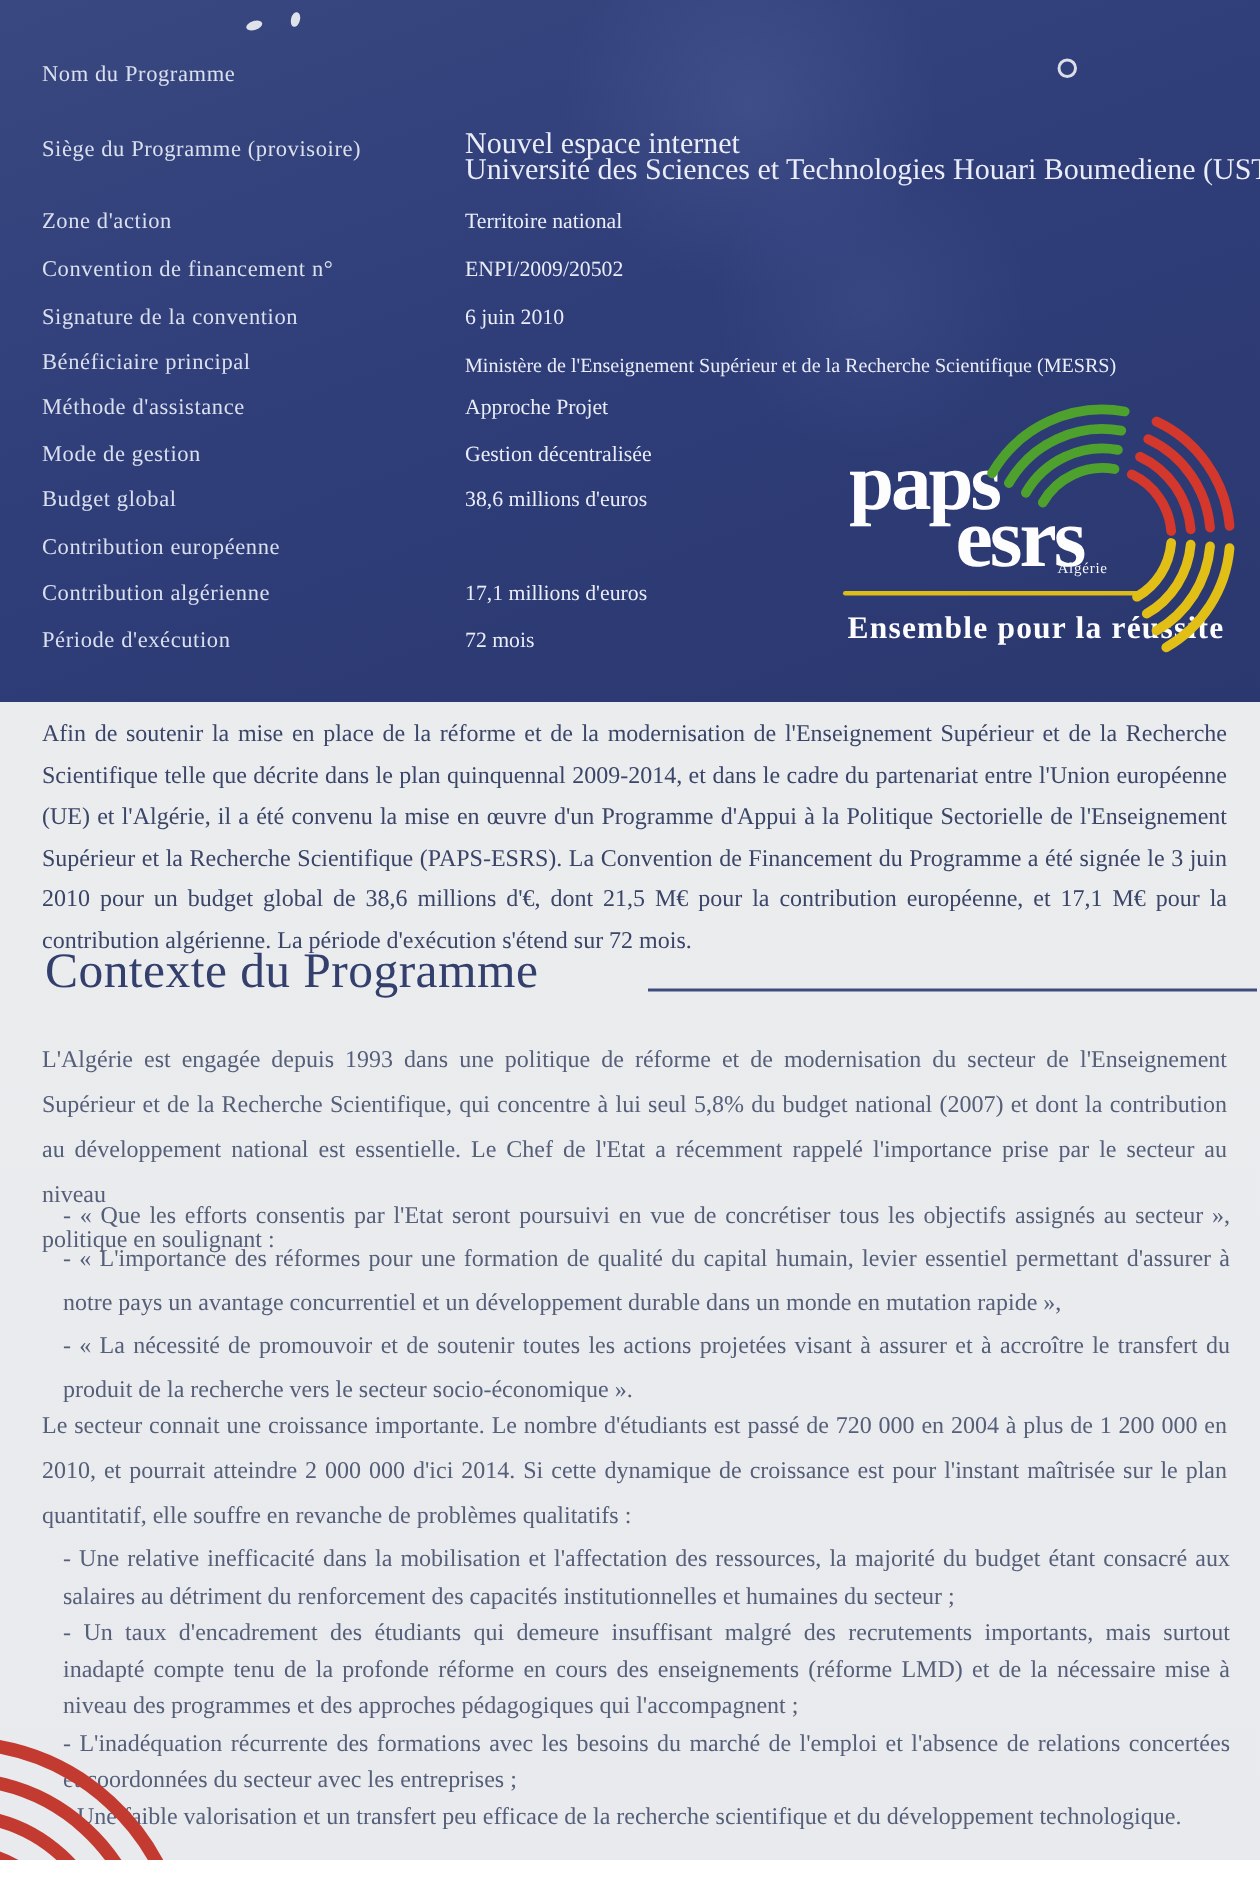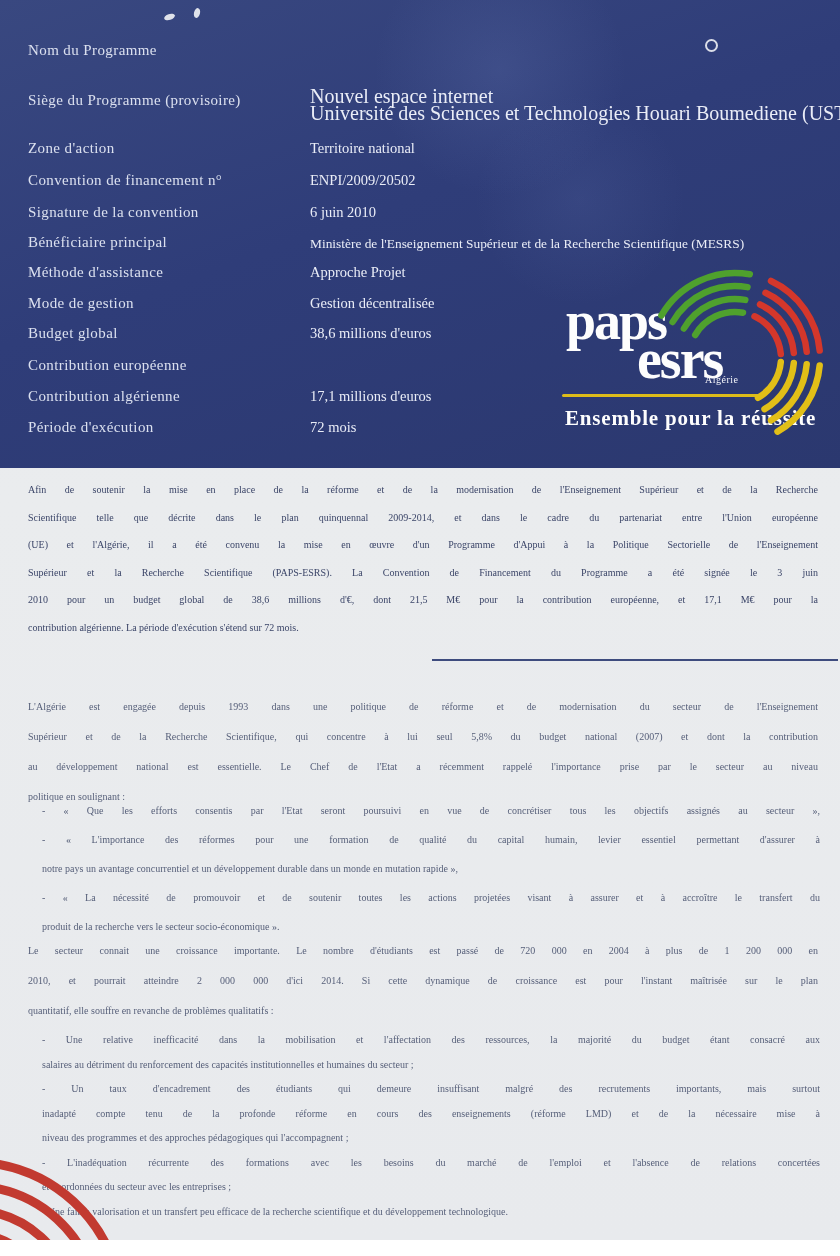--- a/index.html
+++ b/index.html
@@ -27,21 +27,21 @@
   
   .logotxt{position:absolute;color:#fdfdfd;font-weight:bold;letter-spacing:-2px;line-height:1;}
   #logo-algerie{position:absolute;color:#f5f6fa;font-size:10px;letter-spacing:.5px;font-weight:normal;}
   #logo-line{position:absolute;left:562px;top:394px;width:202px;height:2.5px;border-radius:2px;}
   #logo-tagline{position:absolute;left:565px;top:406px;color:#fdfdfd;font-size:21px;font-weight:bold;letter-spacing:.8px;}
   svg{position:absolute;}
   .arc{fill:none;stroke-linecap:round;}
   .arc6{stroke-width:6.5;}
   .arc9{stroke-width:9;}
   
-  .para{position:absolute;color:#565f79;font-size:10px;}
+  .para{position:absolute;color:#565f79;font-size:16px;}
   .tline{width:100%;}
   .tline.j{text-align:justify;text-align-last:justify;}
   #intro{left:28px;top:476px;width:790px;line-height:27.5px;color:#3b4568;}
   #heading{position:absolute;left:30px;top:630px;font-size:33px;color:#333f6c;letter-spacing:.3px;}
   #heading-rule{position:absolute;left:432px;top:659px;width:406px;height:2px;background:#3e4c7e;}
   #para1{left:28px;top:692px;width:790px;line-height:30px;}
   #bullets1{left:42px;top:796px;width:778px;line-height:29px;}
   #para2{left:28px;top:936px;width:790px;line-height:30px;}
   #bullets2{left:42px;top:1028px;width:778px;line-height:24.5px;}
   #bottom-shade{position:absolute;left:0;top:1242px;width:840px;height:14px;
@@ -143,20 +143,21 @@
 
   <div id="intro" class="para">
       <div class="tline j">Afin de soutenir la mise en place de la réforme et de la modernisation de l'Enseignement Supérieur et de la Recherche</div>
       <div class="tline j">Scientifique telle que décrite dans le plan quinquennal 2009-2014, et dans le cadre du partenariat entre l'Union européenne</div>
       <div class="tline j">(UE) et l'Algérie, il a été convenu la mise en œuvre d'un Programme d'Appui à la Politique Sectorielle de l'Enseignement</div>
       <div class="tline j">Supérieur et la Recherche Scientifique (PAPS-ESRS). La Convention de Financement du Programme a été signée le 3 juin</div>
       <div class="tline j">2010 pour un budget global de 38,6 millions d'€, dont 21,5 M€ pour la contribution européenne, et 17,1 M€ pour la</div>
       <div class="tline">contribution algérienne. La période d'exécution s'étend sur 72 mois.</div>
     </div>
 
+  <div id="heading">Contexte du Programme</div>
   <div id="heading-rule"></div>
 
   <div id="para1" class="para">
       <div class="tline j">L'Algérie est engagée depuis 1993 dans une politique de réforme et de modernisation du secteur de l'Enseignement</div>
       <div class="tline j">Supérieur et de la Recherche Scientifique, qui concentre à lui seul 5,8% du budget national (2007) et dont la contribution</div>
       <div class="tline j">au développement national est essentielle. Le Chef de l'Etat a récemment rappelé l'importance prise par le secteur au niveau</div>
       <div class="tline">politique en soulignant :</div>
     </div>
   <div id="bullets1" class="para">
       <div class="tline j">- « Que les efforts consentis par l'Etat seront poursuivi en vue de concrétiser tous les objectifs assignés au secteur »,</div>

